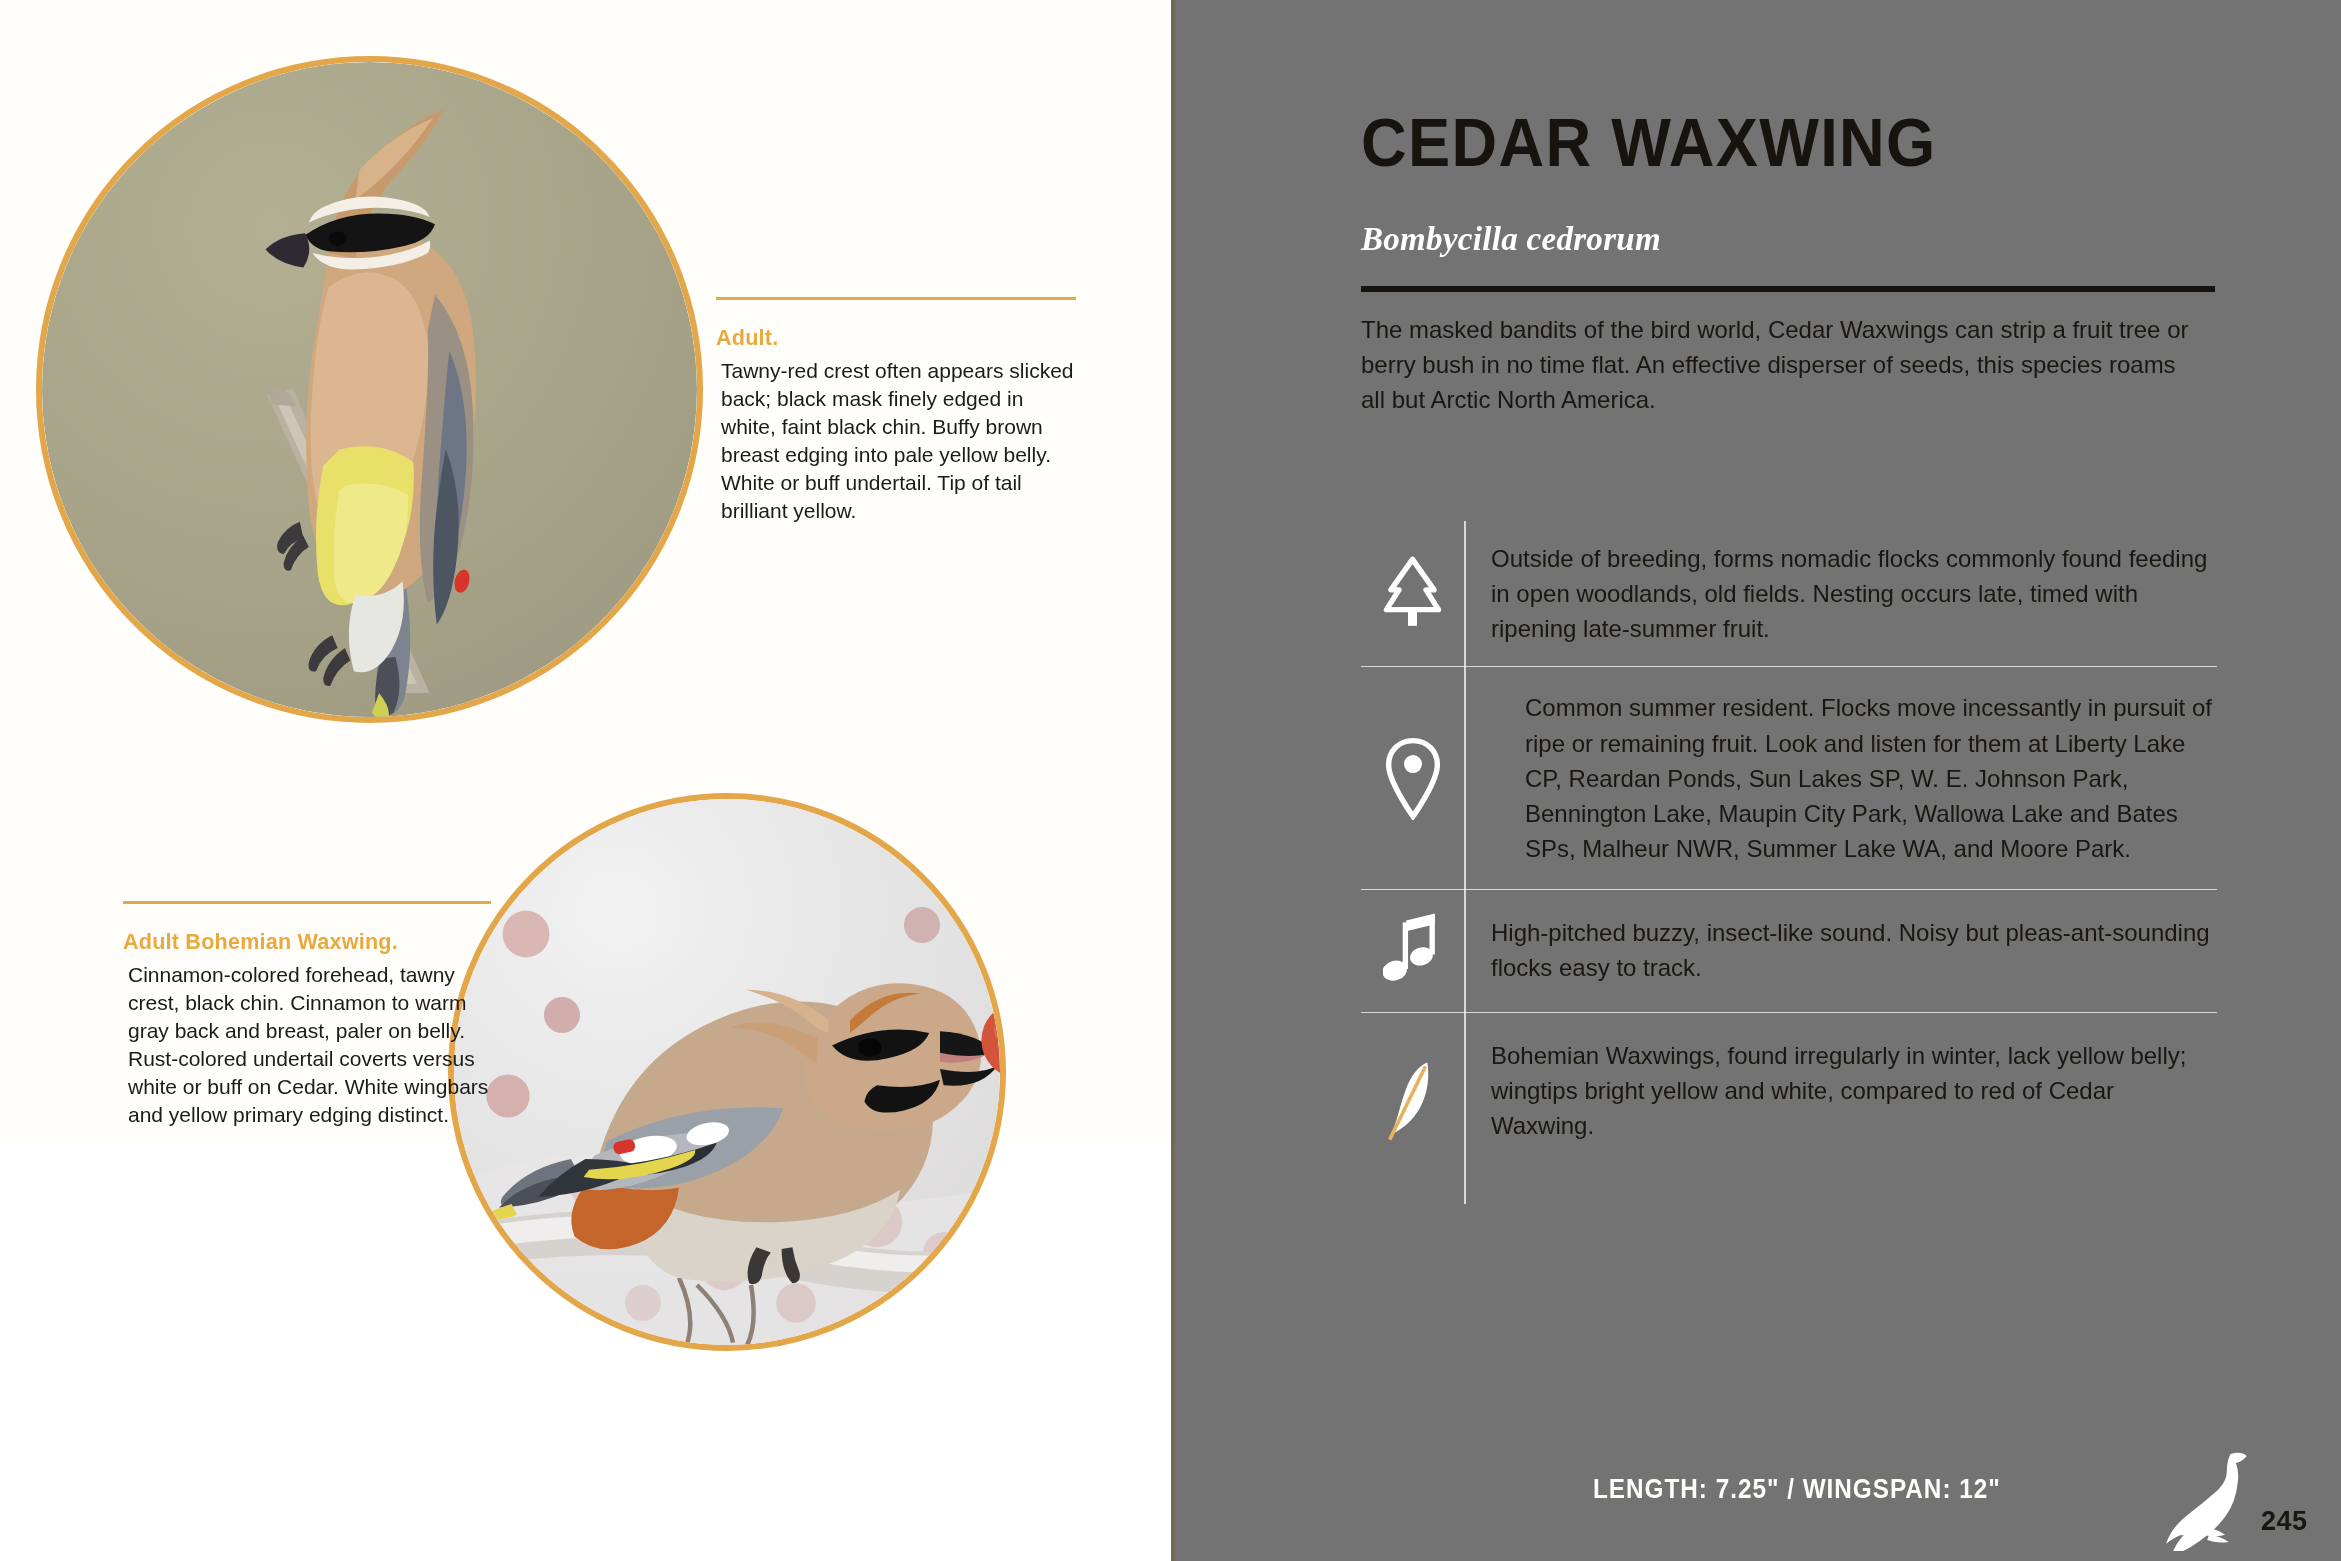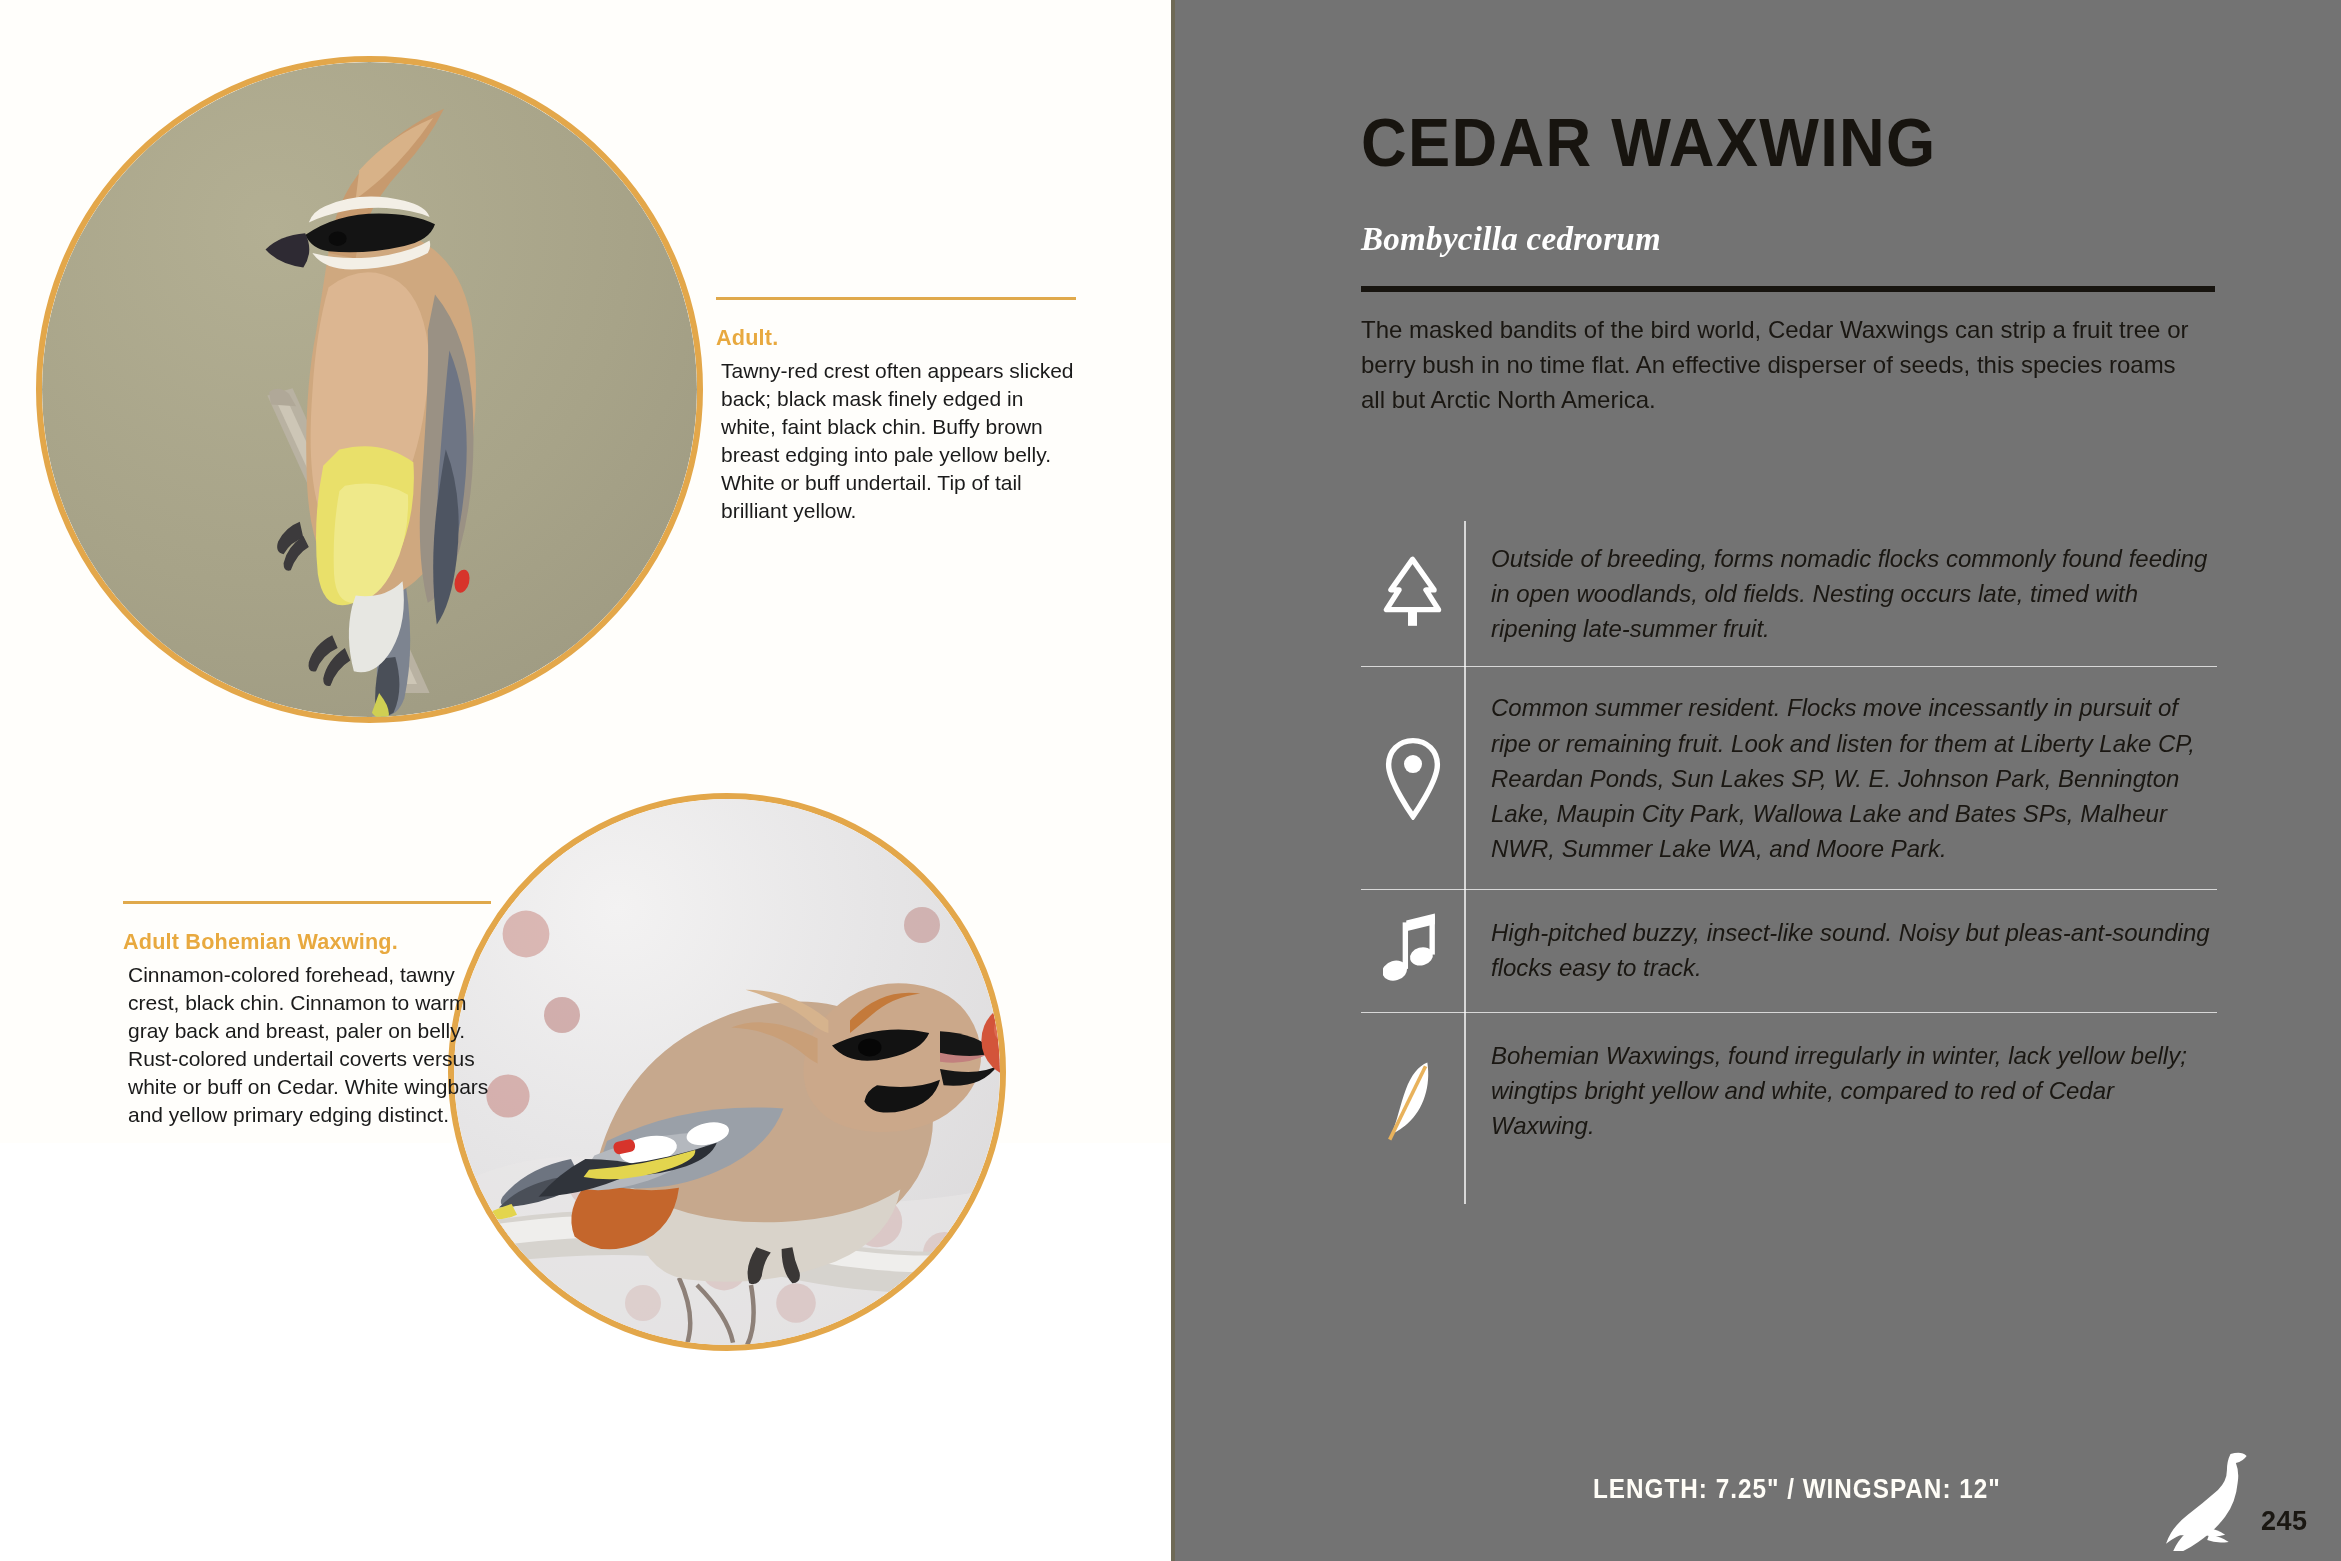--- a/index.html
+++ b/index.html
@@ -78,40 +78,40 @@
   }
   .title-rule{
     position:absolute;left:186px;top:286px;width:854px;height:6.3px;background:#17140f;
   }
   .intro{
     position:absolute;left:186px;top:313px;width:842px;
     font-size:24px;line-height:1.45;color:#1a1712;
   }
 
   
-  .facts{position:absolute;left:186px;top:521px;width:856px;font-style:italic;}
+  .facts{position:absolute;left:186px;top:521px;width:856px;}
   .vrule{
     position:absolute;left:289px;top:521px;width:1.8px;height:683px;
     background:rgba(255,255,255,.72);
   }
   .fact-row{
     position:relative;display:flex;align-items:flex-start;
     box-sizing:border-box;
   }
   .fact-row + .fact-row{border-top:1.8px solid rgba(255,255,255,.72);}
   .fact-icon{
     width:103px;min-width:103px;display:flex;align-items:center;justify-content:center;
     align-self:center;
   }
   .fact-text{
     flex:1;font-size:24px;line-height:1.46;color:#1a1712;
     padding:23.4px 0 23.4px 27px;box-sizing:border-box;
   }
   #fact-row-0 .fact-text{padding-top:20px;padding-bottom:20px;}
-  #fact-row-1 .fact-text{padding-top:23.4px;padding-bottom:23.4px;}
+  #fact-row-1 .fact-text{padding-top:23.4px;padding-bottom:23.4px;margin-left:34px;}
   #fact-row-2 .fact-text{padding-top:25px;padding-bottom:27px;}
   #fact-row-3 .fact-text{padding-top:25px;padding-bottom:47px;}
 
   
   .footer{
     position:absolute;left:0;top:1474px;width:1166px;height:54px;
   }
   .measure{
     position:absolute;left:418px;top:0;
     font-size:27px;font-weight:bold;color:#fffdf7;letter-spacing:1.1px;

